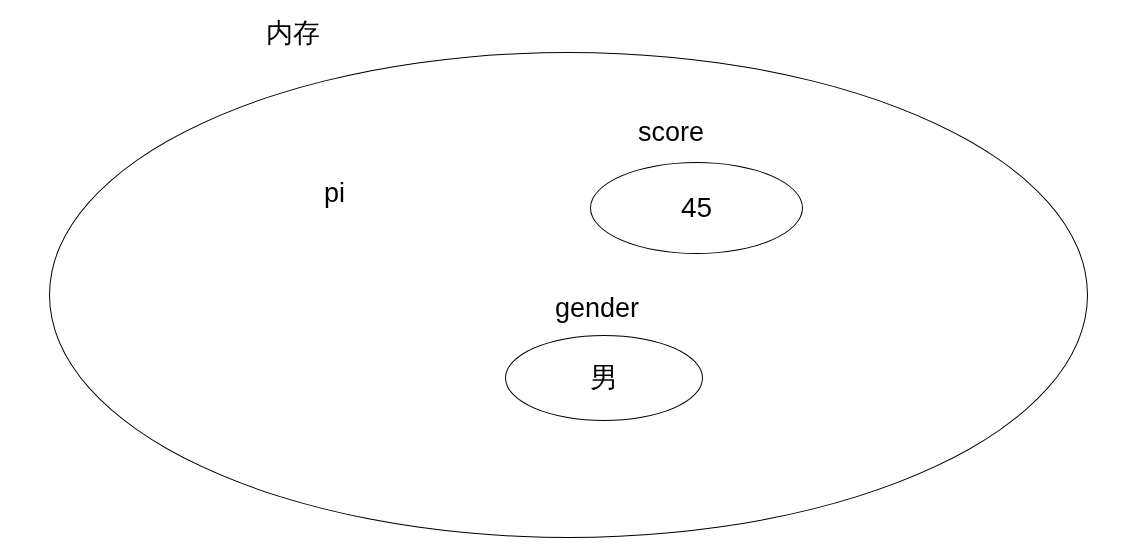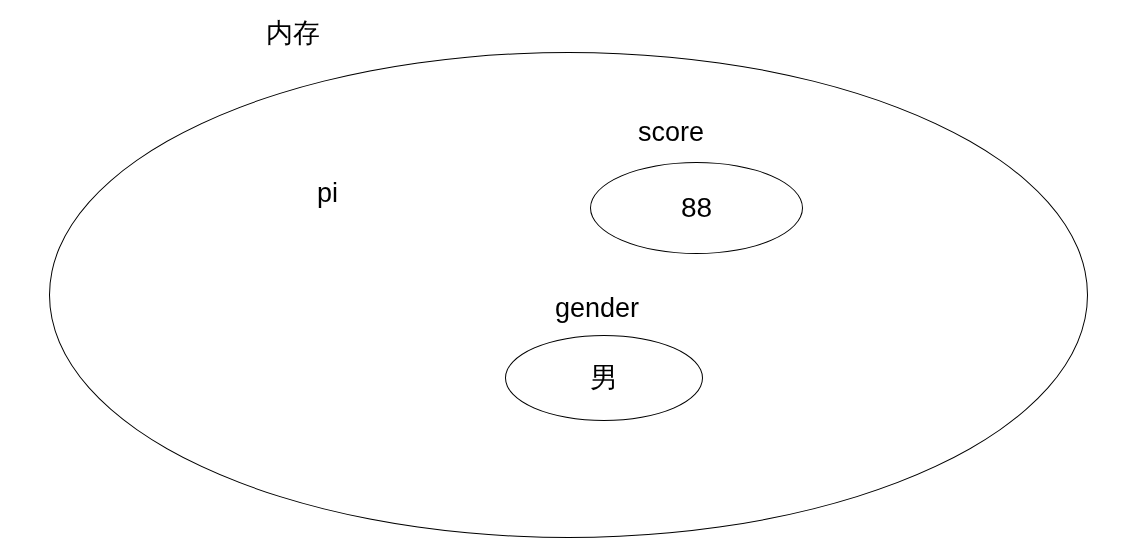--- a/index.html
+++ b/index.html
@@ -46,21 +46,21 @@
       font-size: 28px;
       line-height: 1;
     }
     .pi-ellipse {
       left: 282px;
       top: 218px;
       width: 212px;
       height: 90px;
     }
     .pi-label {
-      left: 317px;
+      left: 324px;
       top: 179px;
     }
     .score-ellipse {
       left: 590px;
       top: 162px;
       width: 213px;
       height: 92px;
     }
     .score-label {
       left: 638px;
@@ -82,21 +82,21 @@
 
 <div class="canvas">
 
   <div class="var-label memory-label">内存</div>
   <div class="ellipse memory-ellipse"></div>
 
   <div class="var-label pi-label">pi</div>
 
   <div class="var-label score-label">score</div>
   <div class="ellipse score-ellipse">
-    <span class="var-value">88</span>
+    <span class="var-value">45</span>
   </div>
 
   <div class="var-label gender-label">gender</div>
   <div class="ellipse gender-ellipse">
     <span class="var-value">男</span>
   </div>
 
 </div>
 
 </body></html>

